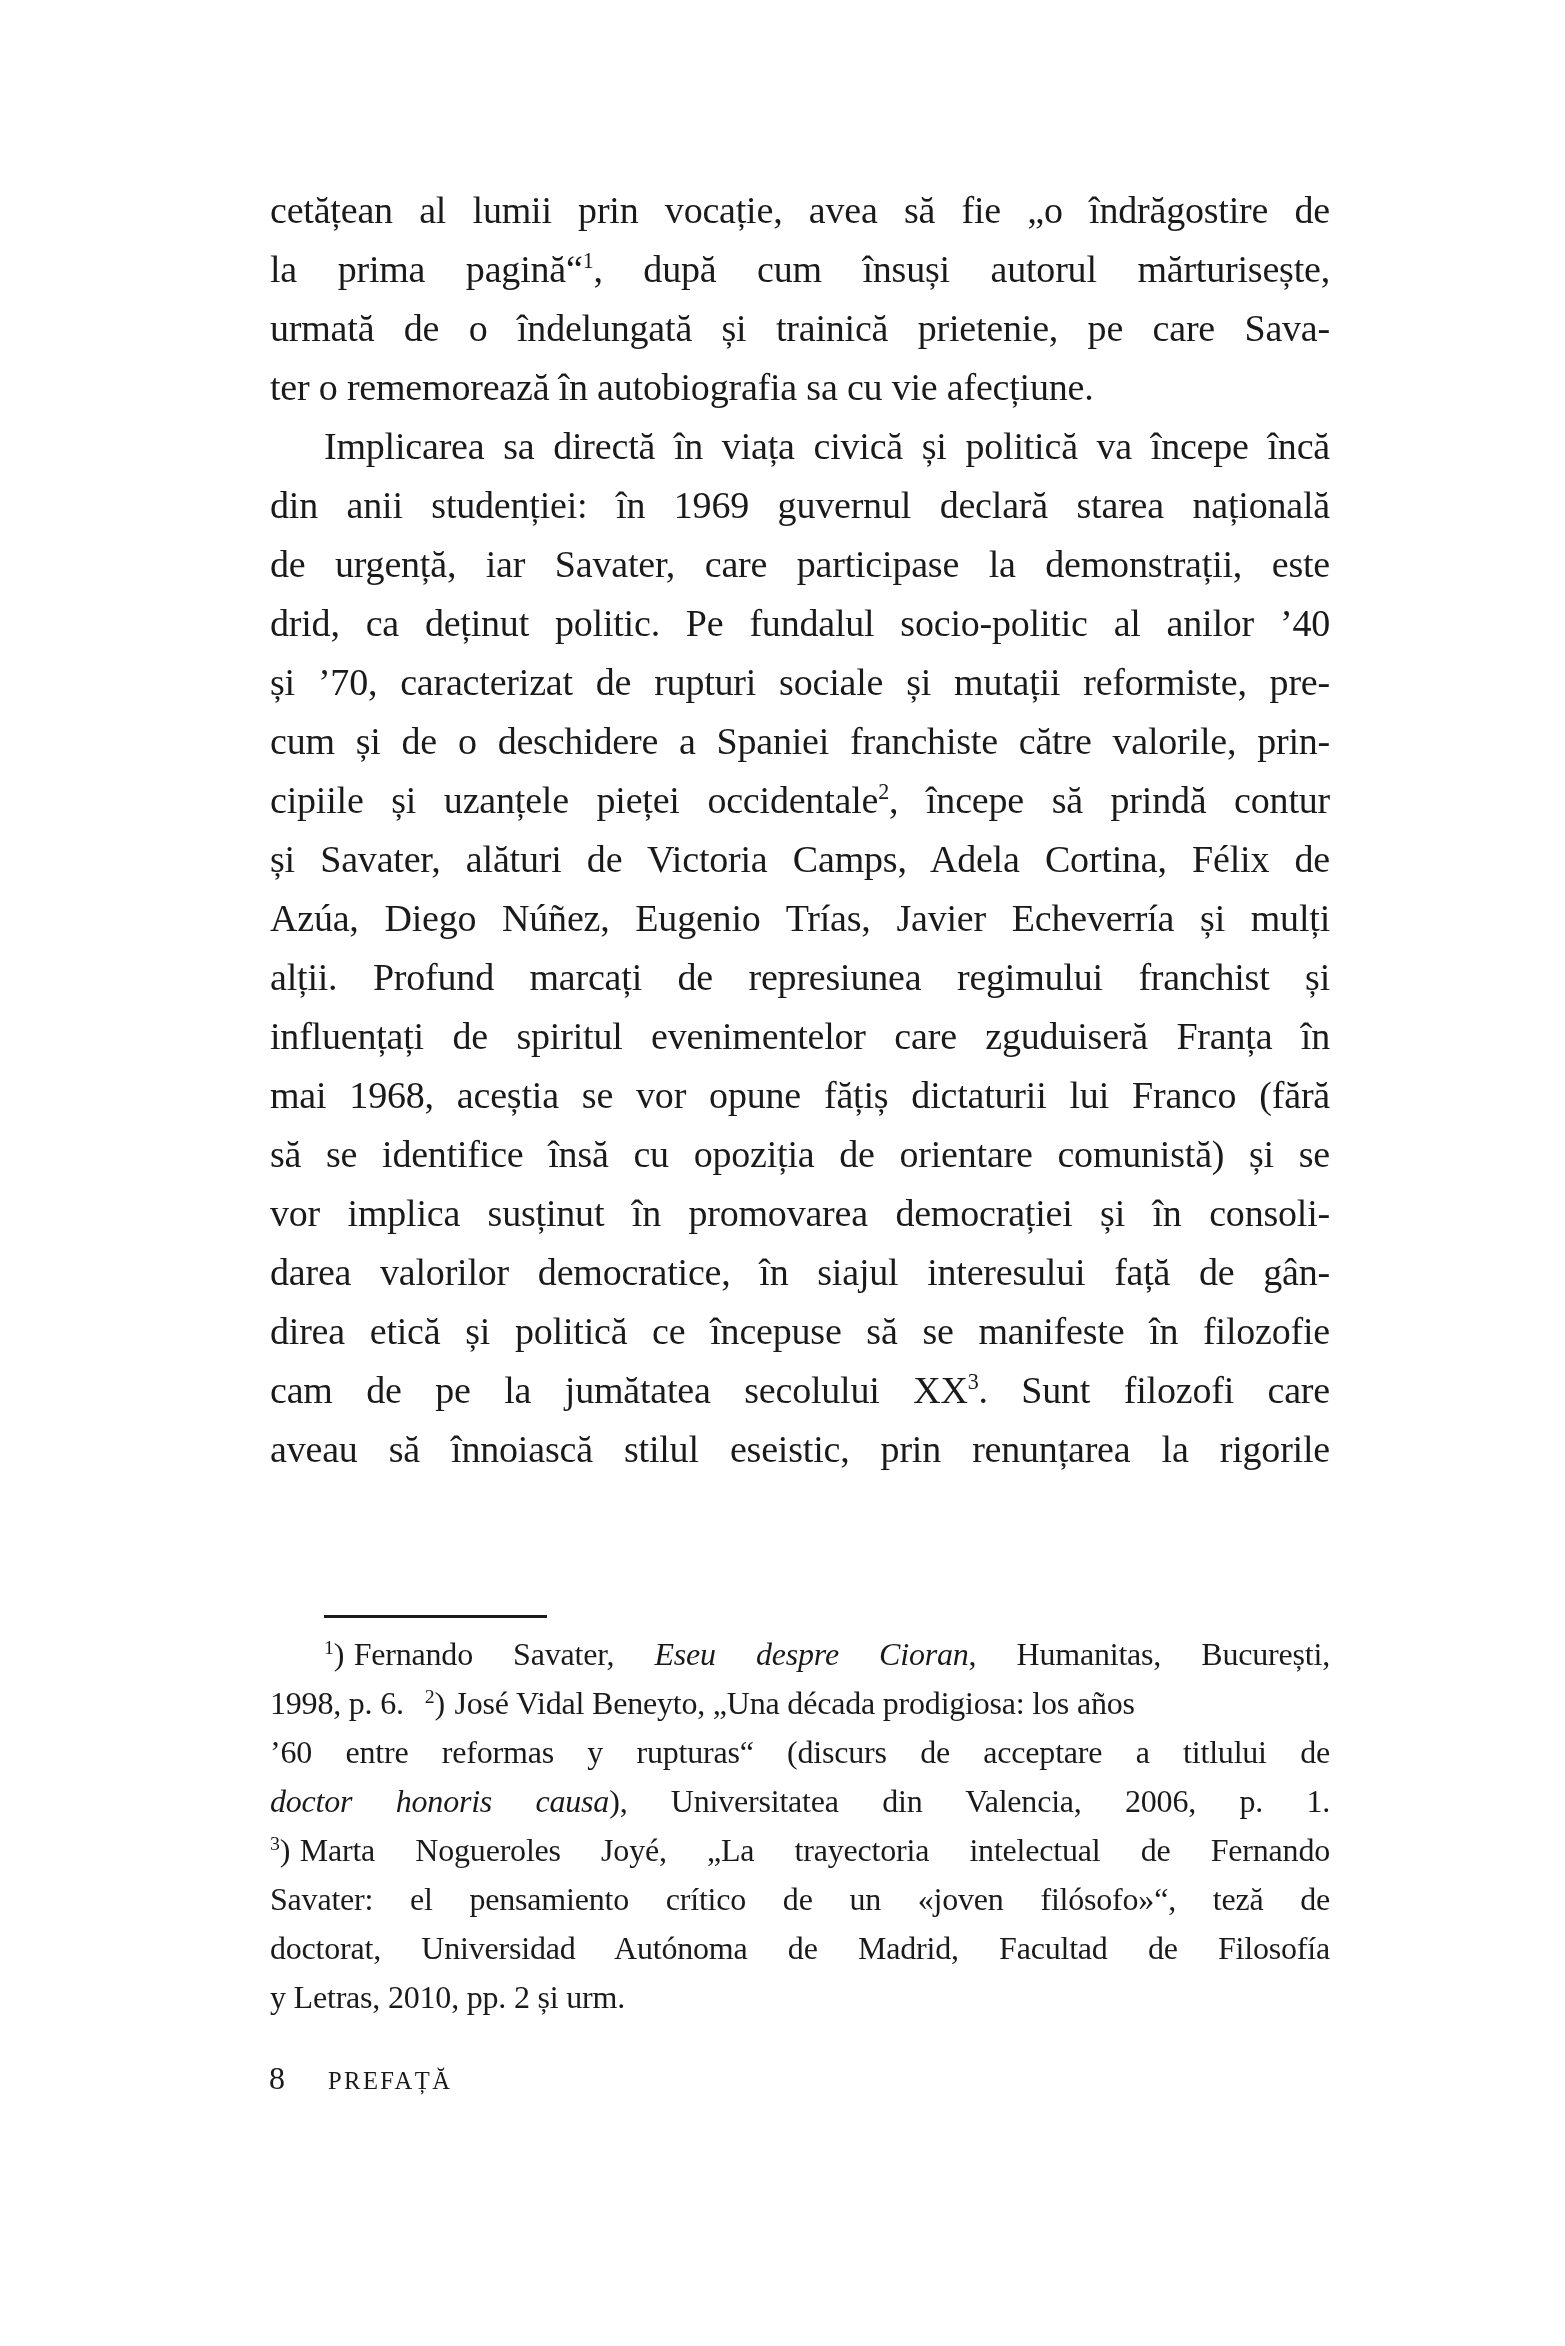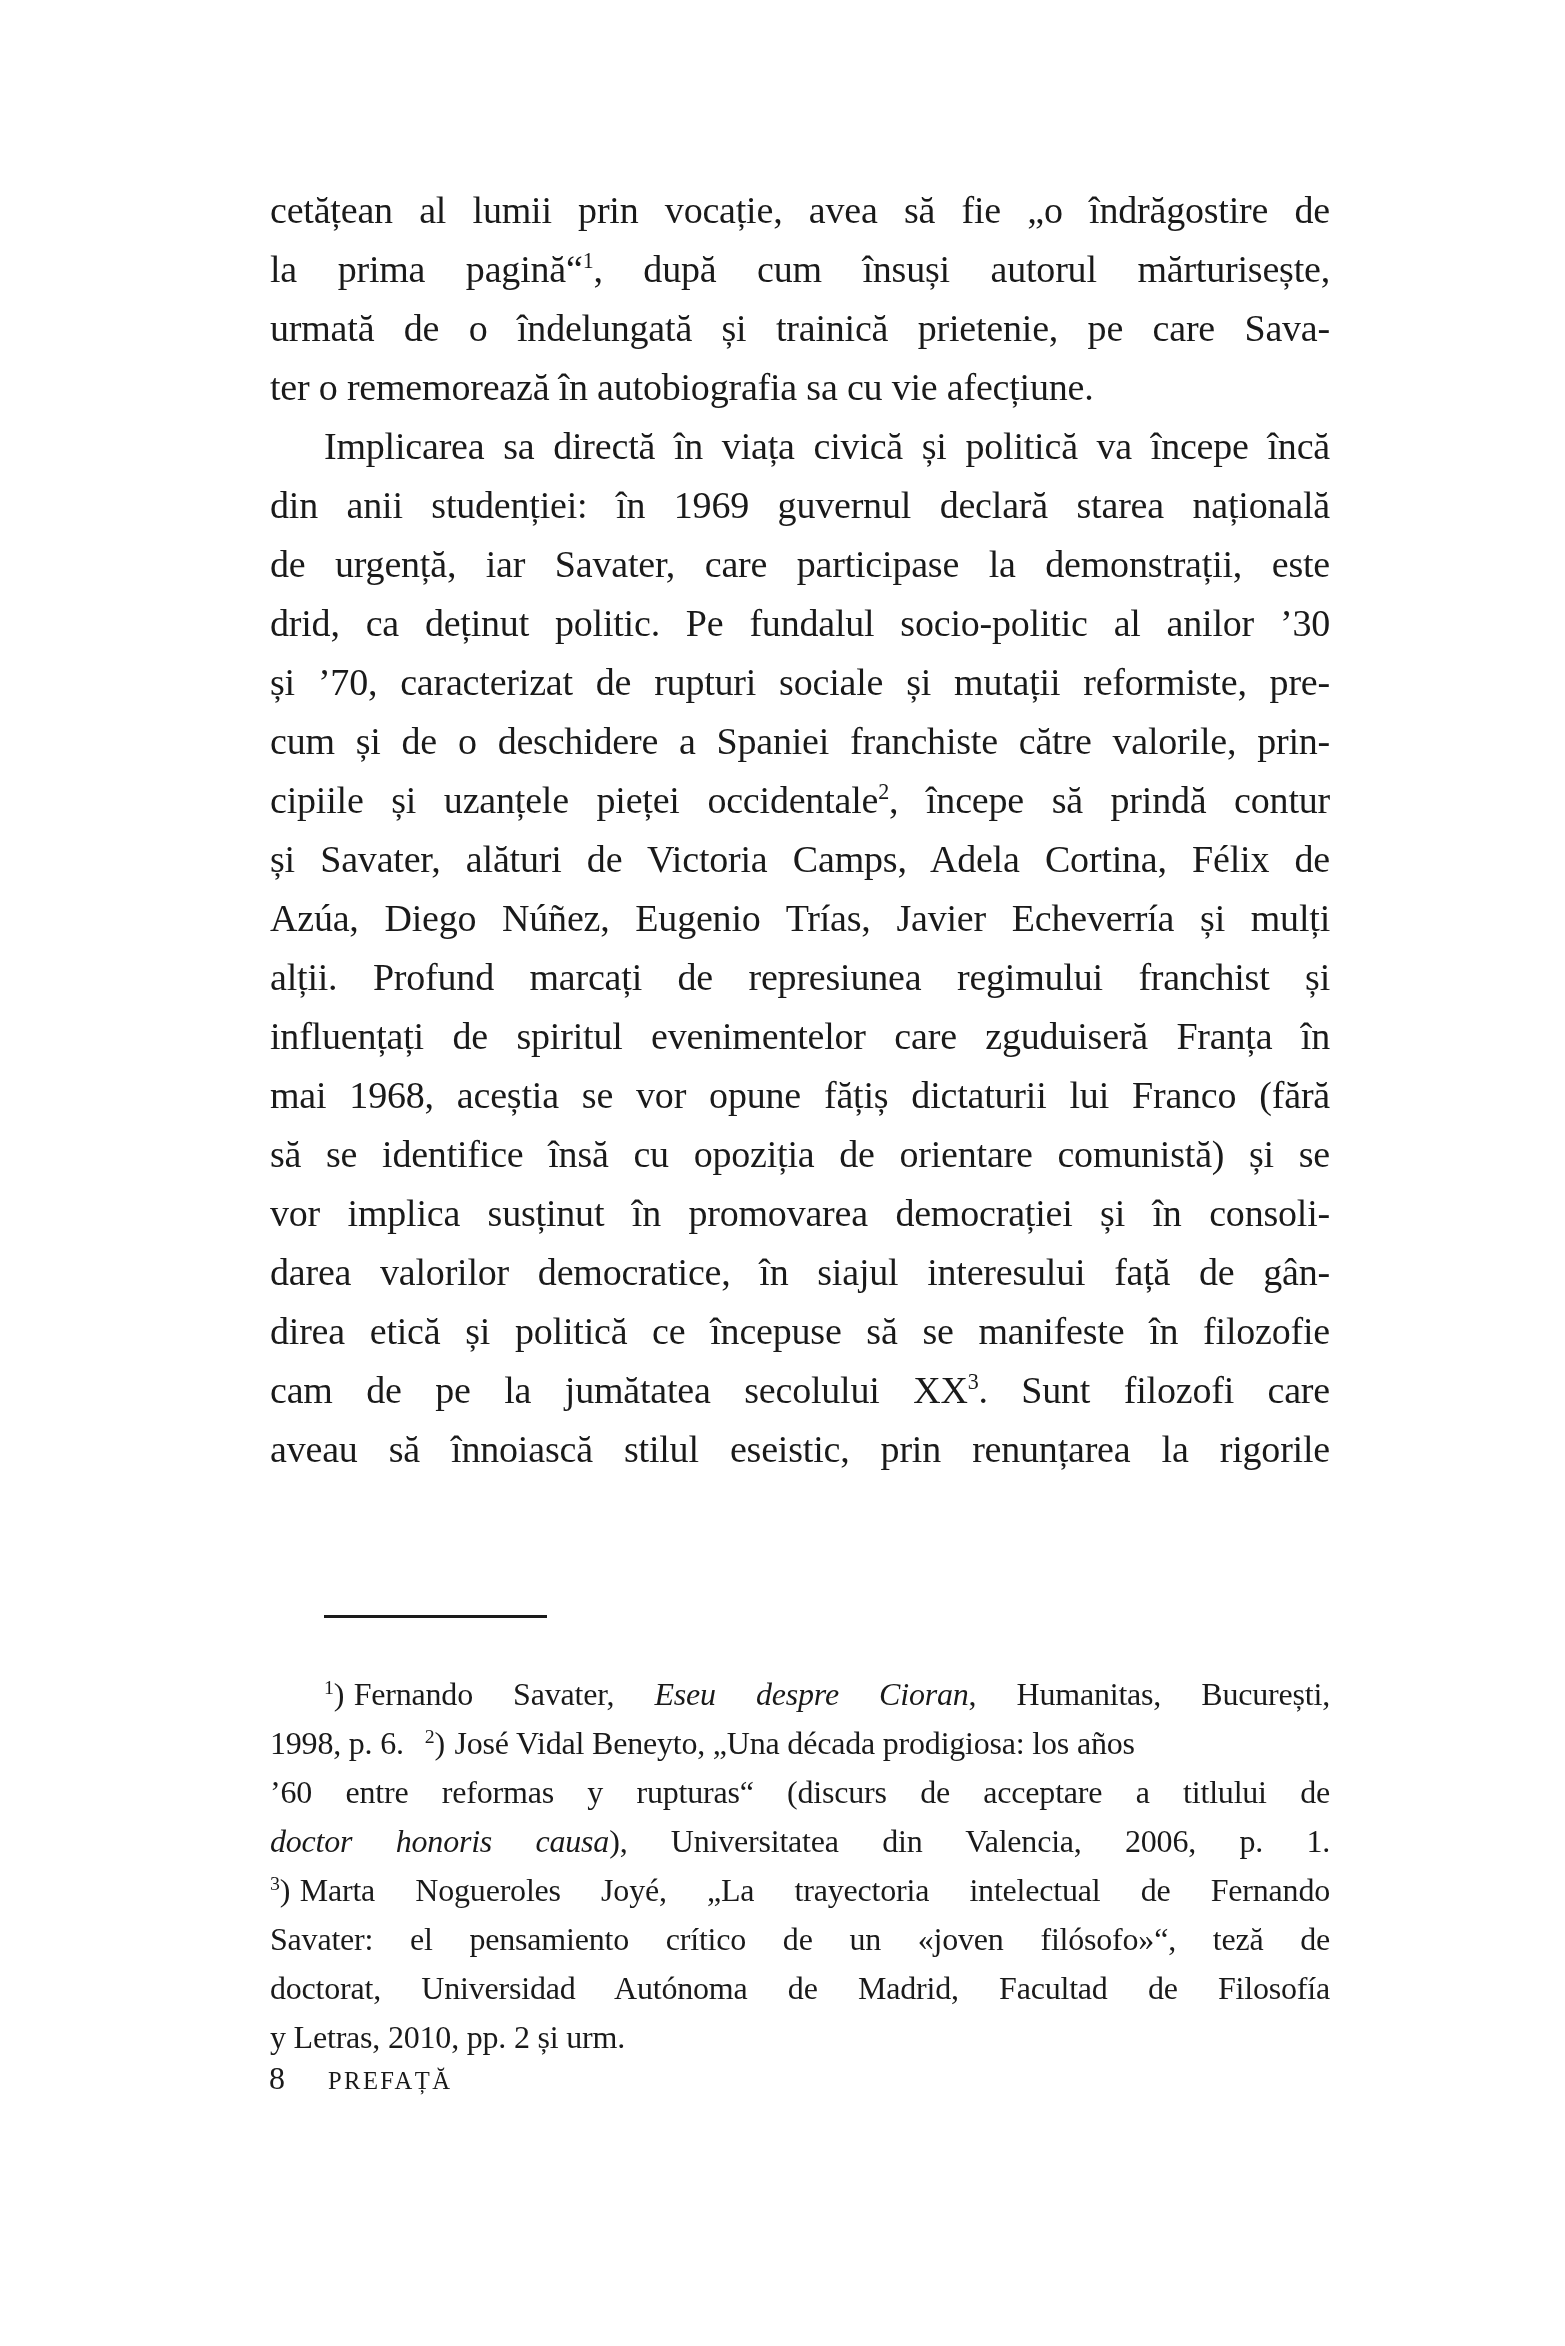--- a/index.html
+++ b/index.html
@@ -66,21 +66,21 @@
       display: block;
       height: 49px;
       line-height: 49px;
       font-size: 32px;
       white-space: nowrap;
       text-align: justify;
       text-align-last: justify;
       letter-spacing: -0.2px;
     }
     .fline.last { text-align-last: left; }
-    .fline.indent { padding-left: 54px; margin-top: 40px; }
+    .fline.indent { padding-left: 54px; }
     .it { font-style: italic; }
     .fn-marker {
       font-size: 0.62em;
       vertical-align: 0.55em;
       line-height: 0;
     }
     .paren { margin-right: 9.5px; }
     .gap { display: inline-block; width: 21px; }
     .footer {
       position: absolute;
@@ -108,21 +108,21 @@
 <div class="page">
 
   <div class="body-text">
     <span class="line">cetățean al lumii prin vocație, avea să fie „o îndrăgostire de</span>
     <span class="line"><span>la prima pagină“</span><span class="sup">1</span><span>, după cum însuși autorul mărturisește,</span></span>
     <span class="line">urmată de o îndelungată și trainică prietenie, pe care Sava-</span>
     <span class="line last">ter o rememorează în autobiografia sa cu vie afecțiune.</span>
     <span class="line indent">Implicarea sa directă în viața civică și politică va începe încă</span>
     <span class="line">din anii studenției: în 1969 guvernul declară starea națională</span>
     <span class="line">de urgență, iar Savater, care participase la demonstrații, este</span>
-    <span class="line">drid, ca deținut politic. Pe fundalul socio-politic al anilor ’30</span>
+    <span class="line">drid, ca deținut politic. Pe fundalul socio-politic al anilor ’40</span>
     <span class="line">și ’70, caracterizat de rupturi sociale și mutații reformiste, pre-</span>
     <span class="line">cum și de o deschidere a Spaniei franchiste către valorile, prin-</span>
     <span class="line"><span>cipiile și uzanțele pieței occidentale</span><span class="sup">2</span><span>, începe să prindă contur</span></span>
     <span class="line">și Savater, alături de Victoria Camps, Adela Cortina, Félix de</span>
     <span class="line">Azúa, Diego Núñez, Eugenio Trías, Javier Echeverría și mulți</span>
     <span class="line">alții. Profund marcați de represiunea regimului franchist și</span>
     <span class="line">influențați de spiritul evenimentelor care zguduiseră Franța în</span>
     <span class="line">mai 1968, aceștia se vor opune fățiș dictaturii lui Franco (fără</span>
     <span class="line">să se identifice însă cu opoziția de orientare comunistă) și se</span>
     <span class="line">vor implica susținut în promovarea democrației și în consoli-</span>

